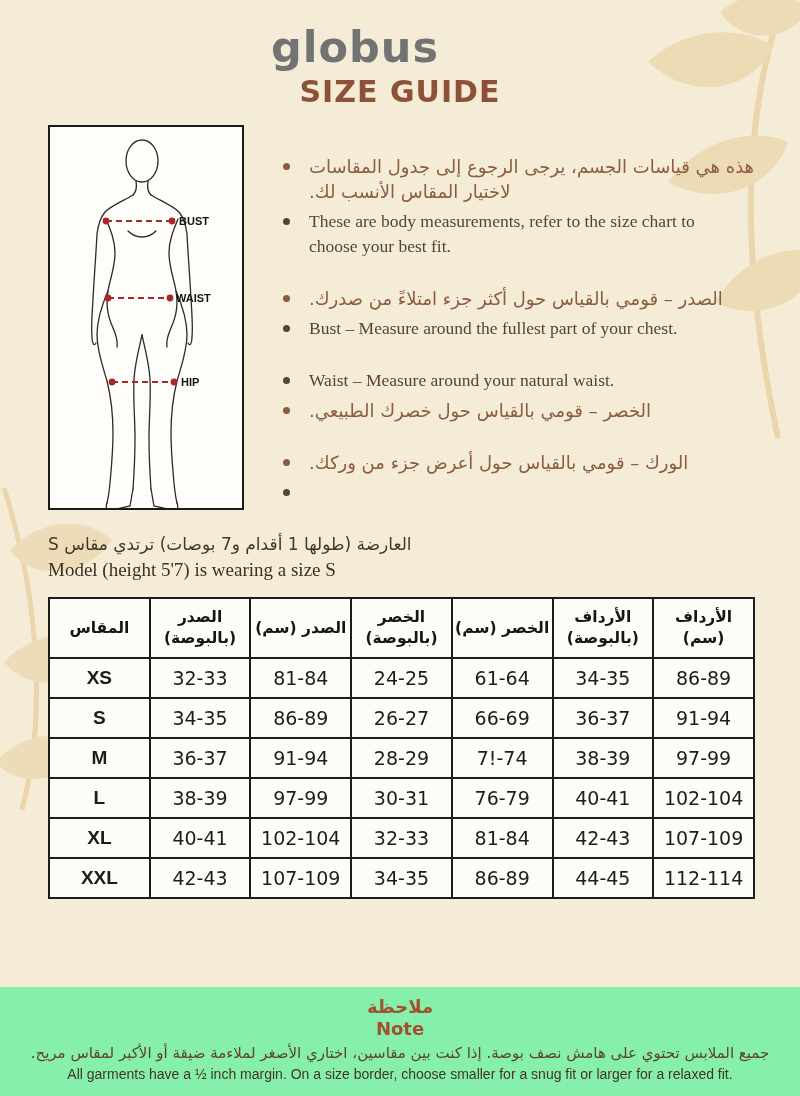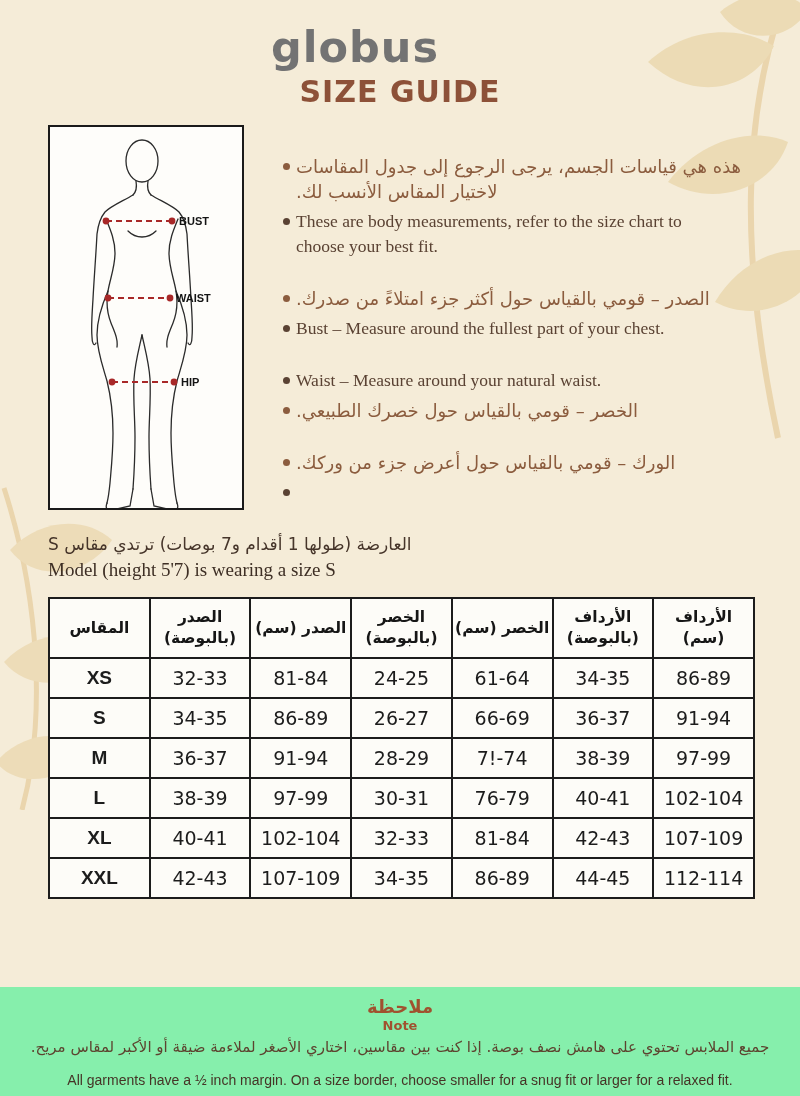--- a/index.html
+++ b/index.html
@@ -29,21 +29,21 @@
   
   .figure-box {
     left:48px; top:125px; width:196px; height:385px;
     background:#fefdfa; border:2px solid #1a1a1a;
   }
   .figure-box svg { width:100%; height:100%; display:block; }
 
   
   .instructions { left:283px; top:154px; width:480px; }
   .igroup { margin-bottom:27px; }
-  .iline { display:flex; gap:6px; margin-bottom:5px; }
+  .iline { display:flex; gap:19px; margin-bottom:5px; }
   .bullet-dot { width:7px; height:7px; border-radius:50%; margin-top:9px; flex:none; }
   .iline.ar .bullet-dot { background:#8b5c3e; }
   .iline.en .bullet-dot { background:#5a4233; }
   .itext { white-space:pre-line; }
   .iline.ar .itext {
     direction:rtl; text-align:left;
     font-family:"DejaVu Sans", sans-serif;
     font-size:18px; line-height:25px; color:#8b5c3e;
   }
   .iline.en .itext {
@@ -87,29 +87,29 @@
   .note-band {
     left:0; top:987px; width:800px; height:109px;
     background:#86efac; text-align:center; z-index:1; position:absolute;
   }
   .note-band .h-ar {
     margin-top:9px; font-family:"DejaVu Sans", sans-serif;
     font-size:18px; font-weight:bold; color:#a0512f;
   }
   .note-band .h-en {
     font-family:"DejaVu Sans", sans-serif;
-    font-size:13px; font-weight:bold; color:#a0512f; margin-top:1px;
+    font-size:18px; font-weight:bold; color:#a0512f; margin-top:1px;
   }
   .note-band .b-ar {
     direction:rtl; font-family:"DejaVu Sans", sans-serif;
     font-size:15px; color:#5d432f; margin-top:5px; white-space:nowrap;
   }
   .note-band .b-en {
     font-family:"Liberation Sans", sans-serif;
-    font-size:14px; color:#453426; margin-top:16px; white-space:nowrap;
+    font-size:14px; color:#453426; margin-top:4px; white-space:nowrap;
   }
 </style>
 </head>
 <body>
 
 <svg class="deco" style="right:0; top:0;" width="210" height="440" viewBox="0 0 210 440">
   <path d="M193,2 C152,120 150,260 188,438" fill="none" stroke="#ead5ad" stroke-width="6"></path>
   <path d="M130,12 C160,-14 202,-10 218,10 C198,44 150,44 130,12 Z" fill="#ecdbb5"></path>
   <path d="M58,62 C95,28 148,24 184,46 C162,90 104,104 58,62 Z" fill="#ecdbb5"></path>
   <path d="M78,182 C110,140 162,126 198,142 C182,190 124,208 78,182 Z" fill="#ecdbb5"></path>

